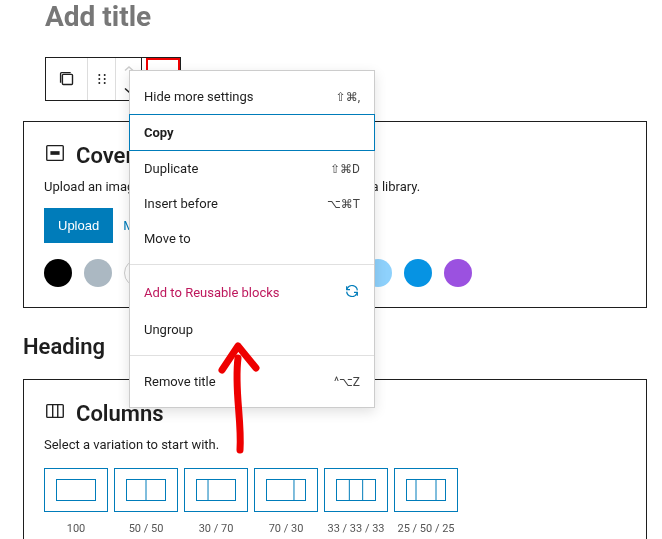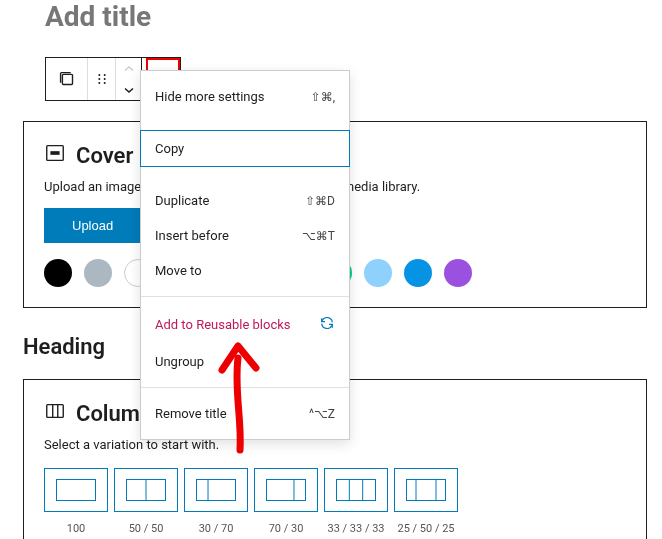--- a/index.html
+++ b/index.html
@@ -10,38 +10,38 @@
     .tb-cell svg { display:block; }
     .move-group { display:flex; flex-direction:column; width: 26px; border-right:1px solid #1e1e1e; }
     .move-btn { flex:1; display:flex; align-items:center; justify-content:center; cursor:pointer; }
     .opts-cell { width: 34px; display:flex; align-items:center; justify-content:center; cursor:pointer; }
     .red-box { border: 2px solid #e00; margin-left: 4px; }
 
     .block { border: 1px solid #1e1e1e; margin-left: 8px; margin-top: 20px; padding: 20px; position: relative; }
     .block-header { display:flex; align-items:center; gap:10px; font-size: 22px; font-weight: 600; margin-bottom:10px; }
     .block-desc { font-size: 13px; margin-bottom: 14px; }
     .upload-row { display:flex; align-items:center; gap:10px; margin-bottom:16px; }
-    .upload-btn { background:#007cba; color:#fff; border:none; padding:10px 28px; font-size:13px; cursor:pointer; }
+    .upload-btn { background:#007cba; color:#fff; border:none; padding:10px 14px; font-size:13px; cursor:pointer; }
     .media-link { color:#007cba; font-size:13px; cursor:pointer; }
     .colors { display:flex; gap:12px; }
     .swatch { width:28px; height:28px; border-radius:50%; }
 
     .heading-row { font-size:22px; font-weight:600; margin: 26px 0 14px 8px; }
 
     .variations { display:flex; gap:6px; margin-top: 16px; }
     .var { display:flex; flex-direction:column; align-items:center; gap:10px; }
     .var-box { width:64px; height:44px; border:1px solid #007cba; display:flex; align-items:center; justify-content:center; cursor:pointer; }
     .var-box svg { display:block; }
     .var-label { font-size:11px; color:#555; }
 
-    .menu { position:absolute; top:70px; left:140px; width:210px; background:#fff; border:1px solid #ccc; box-shadow:0 4px 12px rgba(0,0,0,.12); z-index:100; }
+    .menu { position:absolute; top:70px; left:129px; width:246px; background:#fff; border:1px solid #ccc; box-shadow:0 4px 12px rgba(0,0,0,.12); z-index:100; }
     .menu-group { padding:8px 0; border-bottom:1px solid #e0e0e0; }
     .menu-group.last { border-bottom:none; }
     .menu-item { display:flex; justify-content:space-between; align-items:center; padding:10px 14px; font-size:13px; cursor:pointer; }
-    .menu-item.selected { border:1px solid #007cba; margin: 16px -1px; }
+    .menu-item.selected { border:1px solid #007cba; margin: 0 -1px; font-weight: bold; }
     .menu-item.blue { color:#be185d; }
     .shortcut { font-size:12px; color:#444; }
 
     .arrow { position:absolute; top:340px; left:212px; z-index:200; pointer-events:none; }
     .arrow svg { display:block; }
   </style>
 </head>
 <body>
 
 

